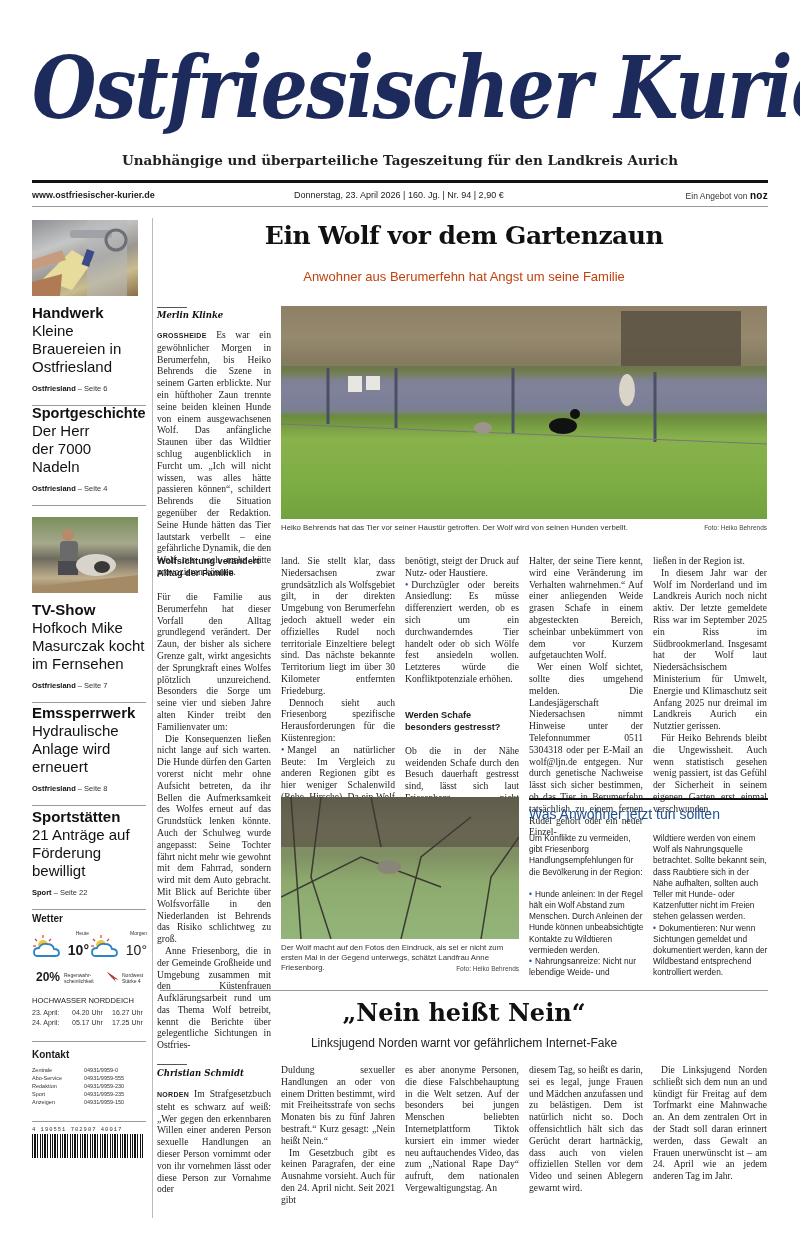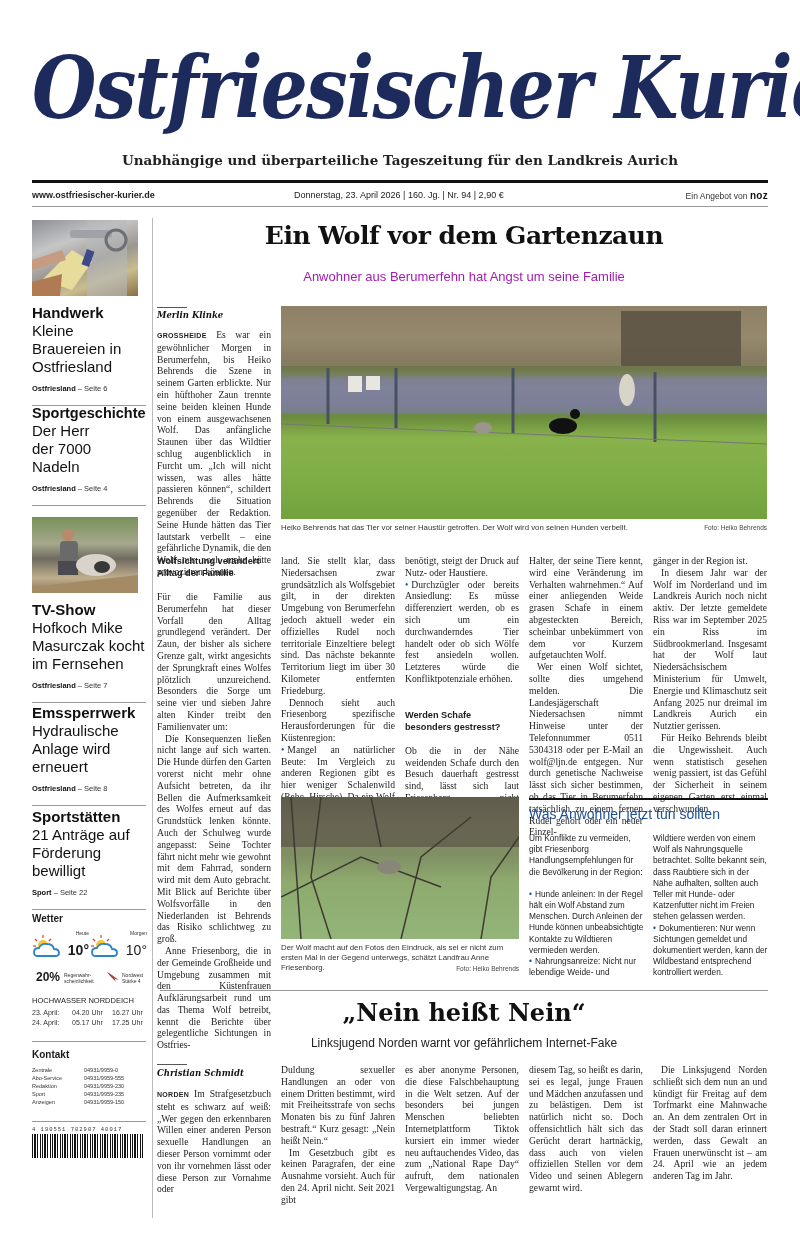--- a/index.html
+++ b/index.html
@@ -54,21 +54,21 @@
   .k-row span { position: absolute; top: 0; white-space: nowrap; }
   .barcode { position: absolute; left: 0; top: 923px; width: 114px; height: 32px; }
   .barcode .digits { font-family: "Liberation Mono", monospace; font-size: 5.5px; color: #333; letter-spacing: 1px; height: 8px; }
   .barcode .bars { height: 24px; width: 112px;
     background: repeating-linear-gradient(90deg, #111 0 1px, #fff 1px 2px, #111 2px 4px, #fff 4px 5px, #111 5px 6px, #fff 6px 8px, #111 8px 9px, #fff 9px 10px); }
 
   
   .headline { position: absolute; left: 160px; top: 214px; width: 608px; text-align: center;
     font-family: "DejaVu Serif", serif; font-size: 25px; line-height: 44px; color: #111; letter-spacing: -0.5px; }
   .subhead { position: absolute; left: 160px; top: 269px; width: 608px; text-align: center;
-    font-family: "Liberation Sans", sans-serif; font-size: 13px; color: #a21caf; }
+    font-family: "Liberation Sans", sans-serif; font-size: 13px; color: #c2410c; }
   .byline-rule { position: absolute; width: 30px; height: 1px; background: #555; }
   .byline { position: absolute; font-family: "DejaVu Serif", serif; font-style: italic; font-weight: bold; font-size: 8.5px; color: #111; }
   .col { position: absolute; font-family: "Liberation Serif", serif; font-size: 9.6px; line-height: 11.8px; color: #1d1d1d; text-align: justify; hyphens: auto; }
   .col p { text-indent: 0; }
   .col p + p { text-indent: 8px; }
   .col .dateline { font-family: "Liberation Sans", sans-serif; font-weight: bold; font-size: 7px; letter-spacing: 0.3px; }
   .col h4 { font-family: "Liberation Sans", sans-serif; font-weight: bold; font-size: 9.2px; line-height: 12px; margin: 0 0 12px 0; text-align: left; }
   .col h4.mid { margin-top: 24px; }
   .col .bullet::before { content: "•"; color: #1d4f91; margin-right: 3px; }
 
@@ -301,21 +301,21 @@
   <h4 class="mid">Werden Schafe besonders gestresst?</h4>
   <p style="text-indent:0">Ob die in der Nähe weidenden Schafe durch den Besuch dauerhaft gestresst sind, lässt sich laut Friesenborg nicht pauschalisieren: „Dafür gibt es keine Regel, jedes Tier reagiert anders. Ein</p>
 </div>
 
 <div class="col" style="left:529px;top:555px;width:114px">
   <p>Halter, der seine Tiere kennt, wird eine Veränderung im Verhalten wahrnehmen.“ Auf einer anliegenden Weide grasen Schafe in einem abgesteckten Bereich, scheinbar unbekümmert von dem vor Kurzem aufgetauchten Wolf.</p>
   <p>Wer einen Wolf sichtet, sollte dies umgehend melden. Die Landesjägerschaft Niedersachsen nimmt Hinweise unter der Telefonnummer 0511 5304318 oder per E-Mail an wolf@ljn.de entgegen. Nur durch genetische Nachweise lässt sich sicher bestimmen, ob das Tier in Berumerfehn tatsächlich zu einem fernen Rudel gehört oder ein neuer Einzel-</p>
 </div>
 
 <div class="col" style="left:653px;top:555px;width:114px">
-  <p>gänger in der Region ist.</p>
+  <p>ließen in der Region ist.</p>
   <p>In diesem Jahr war der Wolf im Norderland und im Landkreis Aurich noch nicht aktiv. Der letzte gemeldete Riss war im September 2025 ein Riss im Südbrookmerland. Insgesamt hat der Wolf laut Niedersächsischem Ministerium für Umwelt, Energie und Klimaschutz seit Anfang 2025 nur dreimal im Landkreis Aurich ein Nutztier gerissen.</p>
   <p>Für Heiko Behrends bleibt die Ungewissheit. Auch wenn statistisch gesehen wenig passiert, ist das Gefühl der Sicherheit in seinem eigenen Garten erst einmal verschwunden.</p>
 </div>
 
 <div class="photo-2">
   <svg width="238" height="142" viewBox="0 0 238 142">
     <rect x="0" y="0" width="238" height="50" fill="#5a5646" opacity="0.7"></rect>
     <g stroke="#3c3a32" stroke-width="1.5" fill="none">
       <path d="M10 0 L20 142"></path>
         <path d="M40 0 L30 80 L50 142"></path>

